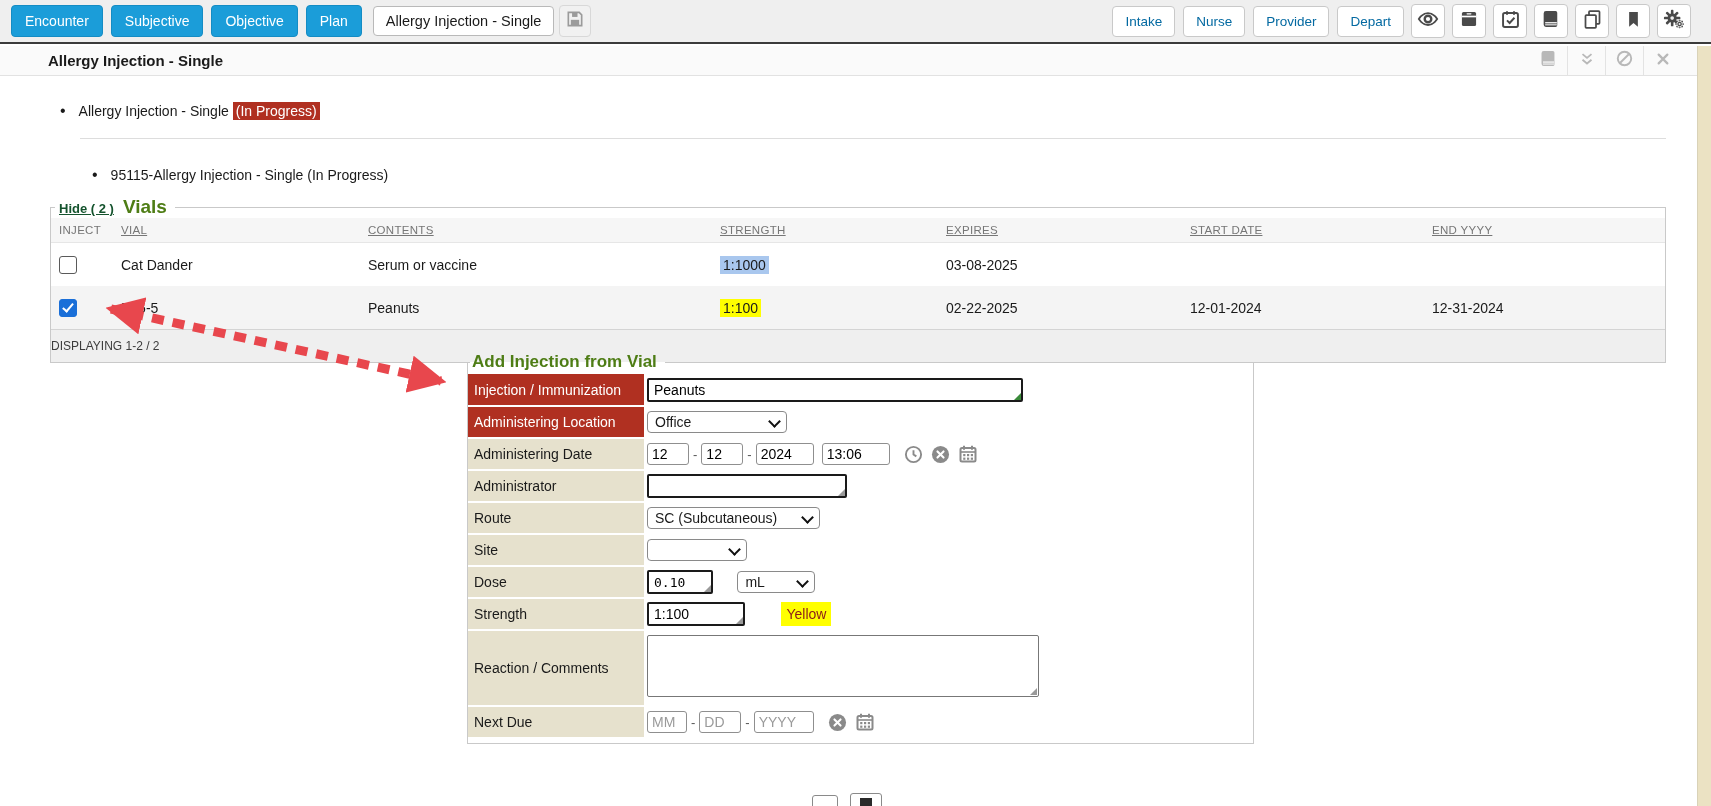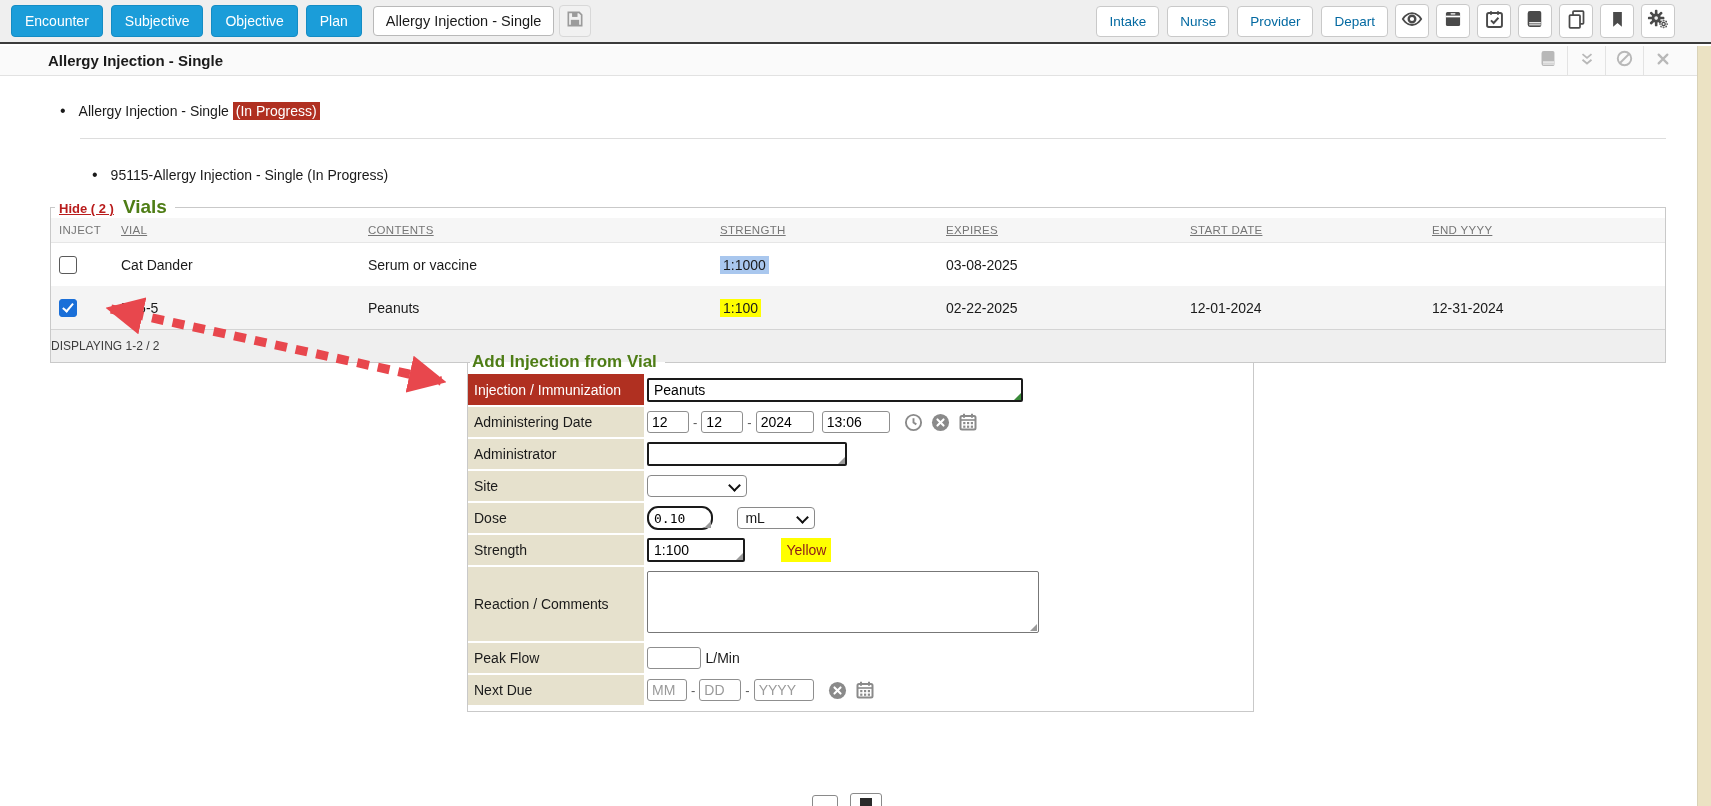--- a/index.html
+++ b/index.html
@@ -3,21 +3,21 @@
 <meta charset="utf-8">
 <style>
   html,body{margin:0;padding:0;}
   body{
     width:1711px;height:806px;position:relative;overflow:hidden;background:#fff;
     font-family:"Liberation Sans","DejaVu Sans",sans-serif;color:#1a1a1a;
   }
   
   .toolbar{
     position:absolute;left:0;top:0;width:1711px;height:44px;background:#efefef;
-    border-bottom:2px solid #3b3b3b;display:flex;align-items:center;padding:0 36px 0 11px;
+    border-bottom:2px solid #3b3b3b;display:flex;align-items:center;padding:0 20px 0 11px;
     box-sizing:border-box;
   }
   .navbtn{
     background:#1b9dd9;border:1px solid #148cc4;border-radius:4px;color:#fff;
     font-size:14px;padding:7px 13px;margin-right:8px;cursor:pointer;font-family:inherit;
   }
   .titlebox{
     background:#fff;border:1px solid #b9b9b9;border-radius:4px;color:#1a1a1a;
     font-size:14.5px;padding:6px 12px;margin-left:3px;white-space:nowrap;
   }
@@ -59,21 +59,21 @@
   .b2{left:92px;top:166px;}
   .badge{
     background:#b03021;color:#fff;padding:1px 3px;margin-left:4px;
   }
   .hr1{position:absolute;left:80px;top:138px;width:1586px;height:1px;background:#ddd;}
   
   fieldset{border:1px solid #c9c9c9;padding:0;margin:0;box-sizing:border-box;}
   .vials-fs{position:absolute;left:50px;top:196px;width:1616px;background:#fff;}
   .vials-fs legend{margin-left:4px;padding:0 8px 0 4px;display:flex;align-items:baseline;}
   .hide-link{
-    color:#b91c1c;font-weight:bold;font-size:13px;text-decoration:underline;cursor:pointer;
+    color:#14532d;font-weight:bold;font-size:13px;text-decoration:underline;cursor:pointer;
   }
   .vials-word{color:#4e7d15;font-weight:bold;font-size:19px;margin-left:9px;}
   table.vials{width:100%;border-collapse:collapse;}
   table.vials thead tr{background:#f6f6f6;}
   table.vials th{
     font-size:11.5px;font-weight:normal;color:#767676;text-align:left;
     padding:6px 8px;border-bottom:1px solid #e6e6e6;letter-spacing:.3px;
   }
   table.vials th.sortable{text-decoration:underline;cursor:pointer;}
   table.vials td{font-size:14px;padding:4px 8px;height:35px;}
@@ -367,20 +367,29 @@
         <tr>
       <td class="flabel req">Injection / Immunization</td>
       <td class="fval">
         <span class="inpwrap">
           <input class="txt" style="width: 362px;" value="Peanuts">
           <span class="grip green"></span>
         </span>
       </td>
     </tr>
     <tr>
+      <td class="flabel req">Administering Location</td>
+      <td class="fval">
+        <span class="sel" style="width:140px">
+          <span>Office</span>
+          <span class="chev"></span>
+        </span>
+      </td>
+    </tr>
+    <tr>
       <td class="flabel">Administering Date</td>
       <td class="fval">
         <span class="dategrp">
           <input class="thin" style="width: 32px;" value="12">
           <span class="dash">-</span>
           <input class="thin" style="width: 32px;" value="12">
           <span class="dash">-</span>
           <input class="thin" style="width: 48px;" value="2024">
           <input class="thin" style="width: 58px; margin-left: 5px;" value="13:06">
           <span class="dicon first">
@@ -416,33 +425,42 @@
     <tr>
       <td class="flabel">Administrator</td>
       <td class="fval">
         <span class="inpwrap">
           <input class="txt" style="width: 186px;" value="">
           <span class="grip"></span>
         </span>
       </td>
     </tr>
     <tr>
+      <td class="flabel">Route</td>
+      <td class="fval">
+        <span class="sel" style="width:173px">
+          <span>SC (Subcutaneous)</span>
+          <span class="chev"></span>
+        </span>
+      </td>
+    </tr>
+    <tr>
       <td class="flabel">Site</td>
       <td class="fval">
         <span class="sel" style="width:100px">
           <span></span>
           <span class="chev"></span>
         </span>
       </td>
     </tr>
     <tr>
       <td class="flabel">Dose</td>
       <td class="fval">
         <span class="inpwrap">
-          <input class="txt mono" style="width: 52px; border-radius: 11px;" value="0.10">
+          <input class="txt mono" style="width: 52px;" value="0.10">
           <span class="grip"></span>
         </span>
         <span class="sel" style="width:78px;margin-left:20px">
           <span>mL</span>
           <span class="chev"></span>
         </span>
       </td>
     </tr>
     <tr>
       <td class="flabel">Strength</td>
@@ -454,27 +472,20 @@
         <span class="note-yellow">Yellow</span>
       </td>
     </tr>
     <tr class="tall">
       <td class="flabel">Reaction / Comments</td>
       <td class="fval">
         <span class="inpwrap">
           <textarea class="rxn" style=""></textarea>
           <span class="grip"></span>
         </span>
-      </td>
-    </tr>
-    <tr>
-      <td class="flabel">Peak Flow</td>
-      <td class="fval">
-        <input class="thin" style="width: 44px;">
-        <span class="unit">L/Min</span>
       </td>
     </tr>
     <tr>
       <td class="flabel">Next Due</td>
       <td class="fval">
         <span class="dategrp">
           <input class="thin" style="width: 30px;" placeholder="MM">
           <span class="dash">-</span>
           <input class="thin" style="width: 32px;" placeholder="DD">
           <span class="dash">-</span>

